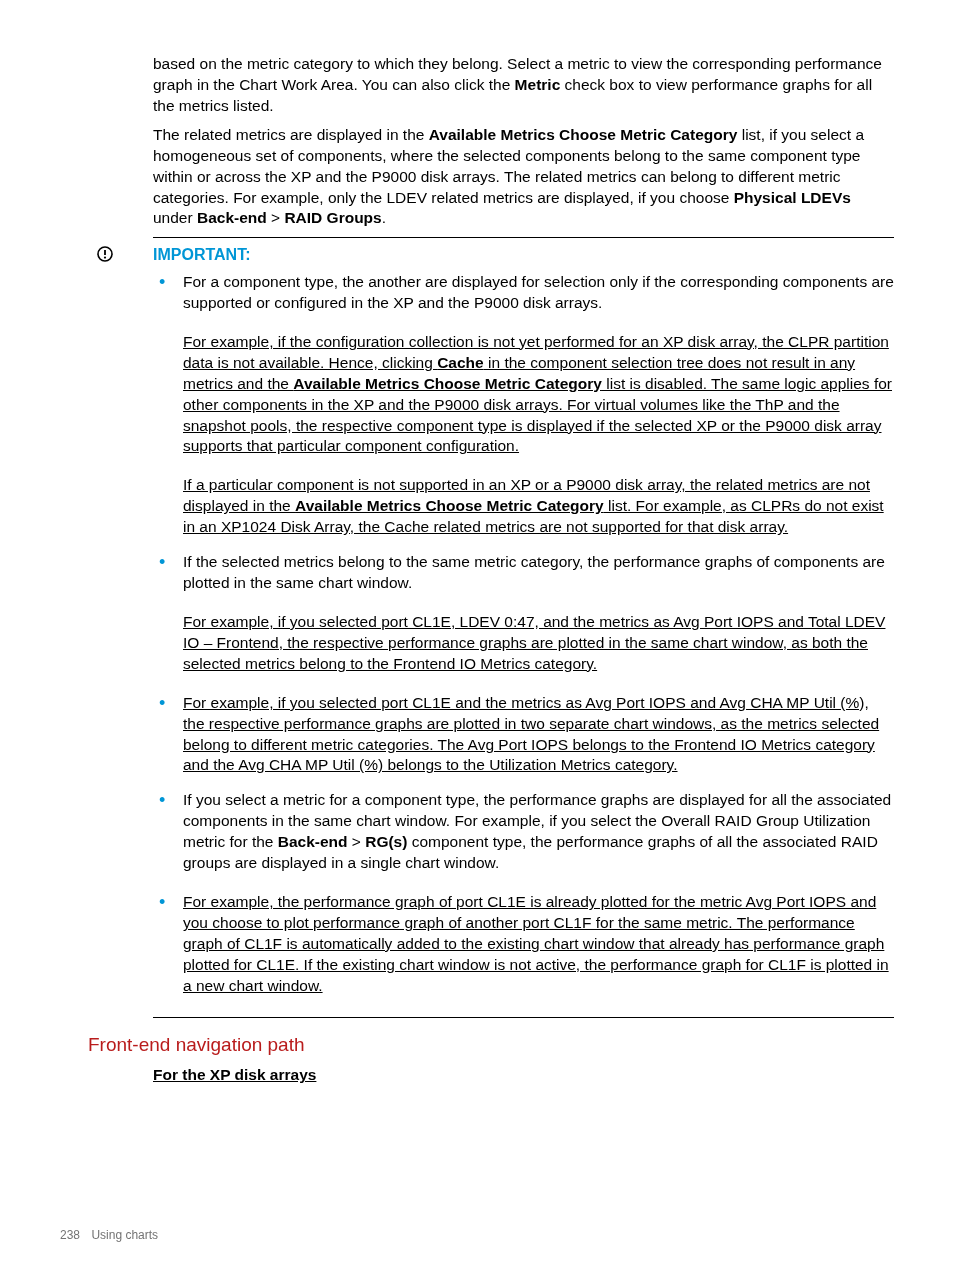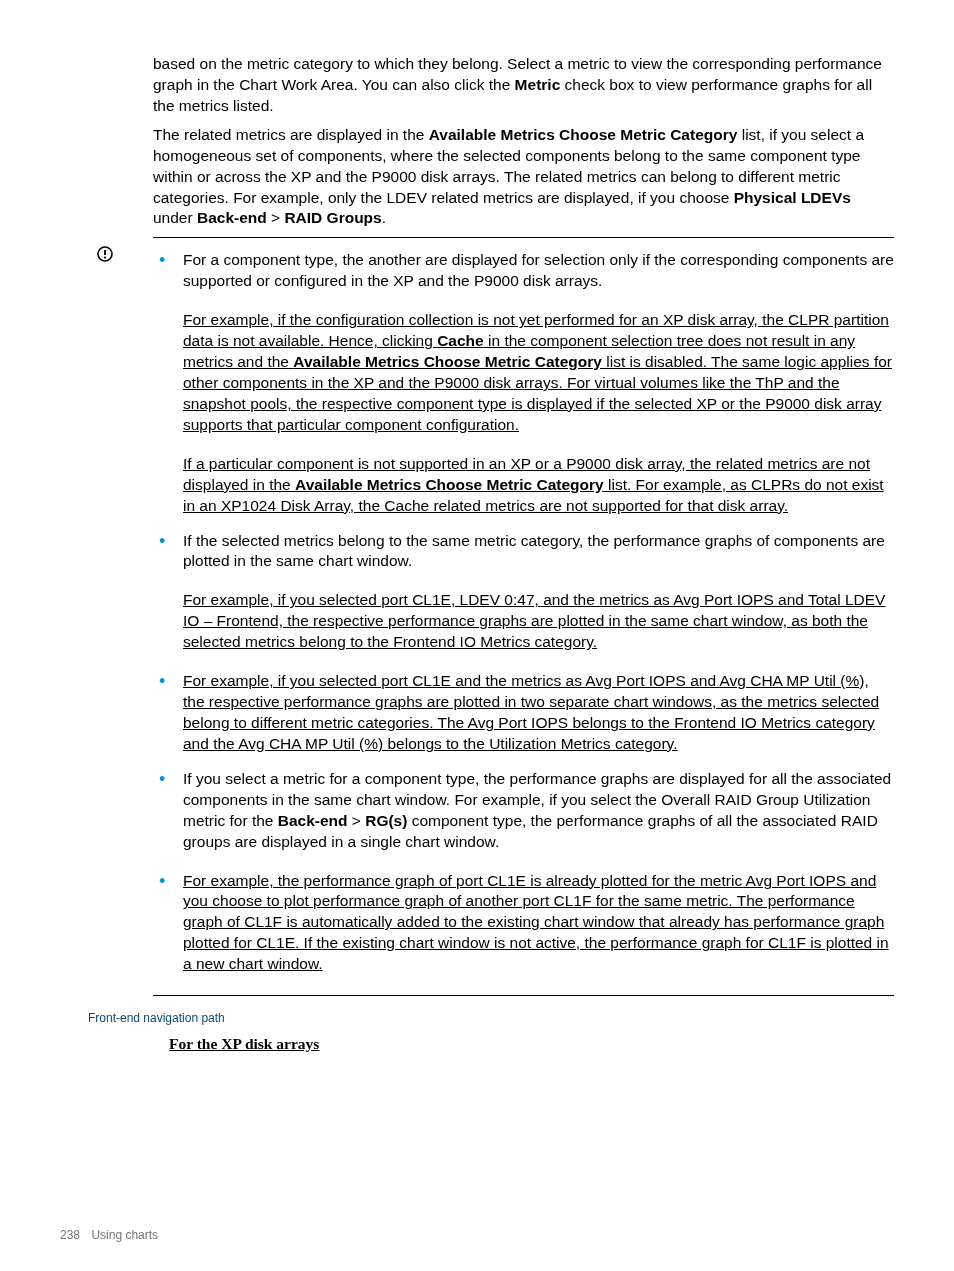--- a/index.html
+++ b/index.html
@@ -61,30 +61,29 @@
     color: #0096d6;
     position: absolute;
     left: 6px;
     top: 0;
     font-size: 18px;
     line-height: 1.2;
   }
   ul.bullets p { margin-bottom: 6px; }
   .sub { margin-top: 18px; text-decoration: underline; }
   .h2 {
-    color: #0c4a6e;
-    font-size: 12px;
+    color: #b91c1c;
+    font-size: 19px;
     font-weight: normal;
     margin: 14px 0 8px -65px;
   }
   .h3 {
     font-weight: bold;
     text-decoration: underline;
-    margin: 4px 0 0 16px;
-    font-family: Liberation Serif, serif;
+    margin: 4px 0 0 0;
   }
   .footer {
     position: absolute;
     bottom: 28px;
     left: 60px;
     font-size: 12px;
     color: #737373;
   }
   .footer .pn { margin-right: 8px; }
 </style>
@@ -106,20 +105,21 @@
 
     <div class="important-row">
       <div class="important-icon">
         <svg width="16" height="16" viewBox="0 0 16 16">
           <circle cx="8" cy="8" r="7" fill="none" stroke="#000" stroke-width="1.6"></circle>
           <line x1="8" y1="4" x2="8" y2="9" stroke="#000" stroke-width="1.8"></line>
           <circle cx="8" cy="11.6" r="1.1" fill="#000"></circle>
         </svg>
       </div>
       <div style="flex:1">
+        <div class="important-label">IMPORTANT:</div>
 
         <ul class="bullets">
           <li>
             <p>For a component type, the another are displayed for selection only if the corresponding components are supported or configured in the XP and the P9000 disk arrays.</p>
             <p class="sub">
               <span>For example, if the configuration collection is not yet performed for an XP disk array, the CLPR partition data is not available. Hence, clicking </span><b>Cache</b><span> in the component selection tree does not result in any metrics and the </span><b>Available Metrics Choose Metric Category</b><span> list is disabled. The same logic applies for other components in the XP and the P9000 disk arrays. For virtual volumes like the ThP and the snapshot pools, the respective component type is displayed if the selected XP or the P9000 disk array supports that particular component configuration.</span>
             </p>
             <p class="sub">
               <span>If a particular component is not supported in an XP or a P9000 disk array, the related metrics are not displayed in the </span><b>Available Metrics Choose Metric Category</b><span> list. For example, as CLPRs do not exist in an XP1024 Disk Array, the Cache related metrics are not supported for that disk array.</span>
             </p>

